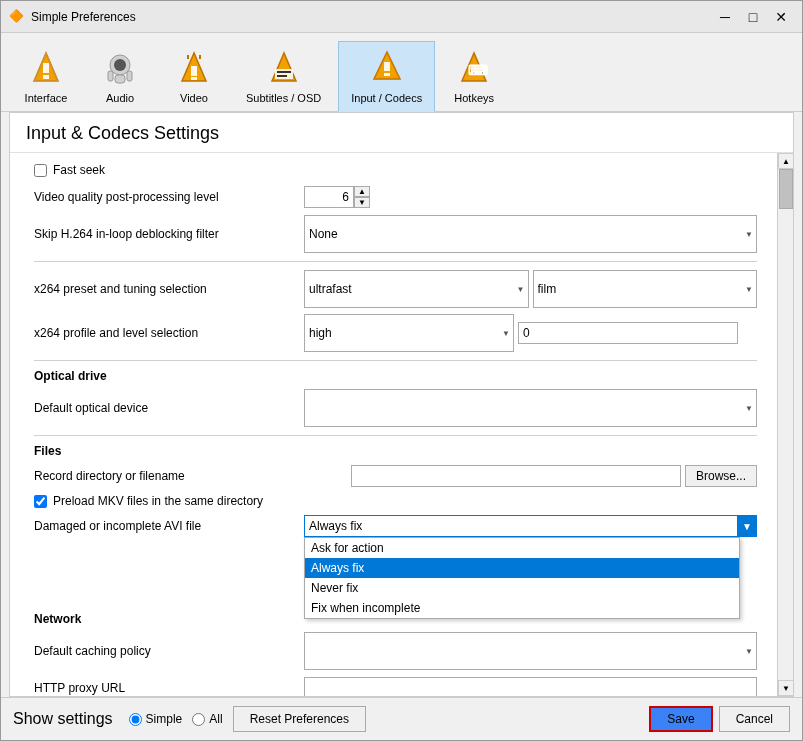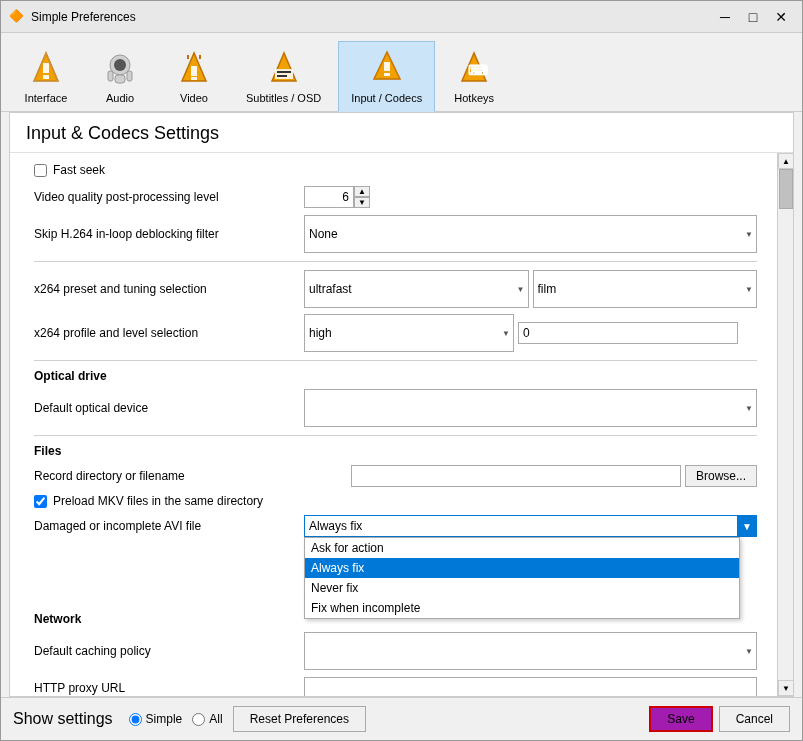--- a/index.html
+++ b/index.html
@@ -81,21 +81,21 @@
     .dropdown-option.selected { background: #0078d7; color: white; }
     
     .radio-group { display: flex; align-items: center; gap: 16px; }
     .radio-label { display: flex; align-items: center; gap: 4px; cursor: pointer; }
     .radio-label input { width: 13px; height: 13px; }
     
     .bottom-bar { padding: 8px 12px; display: flex; align-items: center; gap: 10px; border-top: 1px solid #ccc; background: #f0f0f0; flex-shrink: 0; }
     .show-settings-label { font-size: 16px; margin-right: 6px; }
     .bottom-right { margin-left: auto; display: flex; gap: 6px; }
     .btn { padding: 4px 16px; border: 1px solid #aaa; background: #f0f0f0; cursor: pointer; font-size: 12px; height: 26px; }
-    .btn-save { border: 2px solid #cc0000 !important; background: #a21caf; font-weight: normal; }
+    .btn-save { border: 2px solid #cc0000 !important; background: #3b82f6; font-weight: normal; }
     
     .fast-seek-row { display: flex; align-items: center; gap: 6px; margin-bottom: 8px; }
     .fast-seek-row input[type="checkbox"] { width: 13px; height: 13px; }
   </style>
 </head>
 <body>
 
 <div class="window">
 
   <div class="title-bar">

